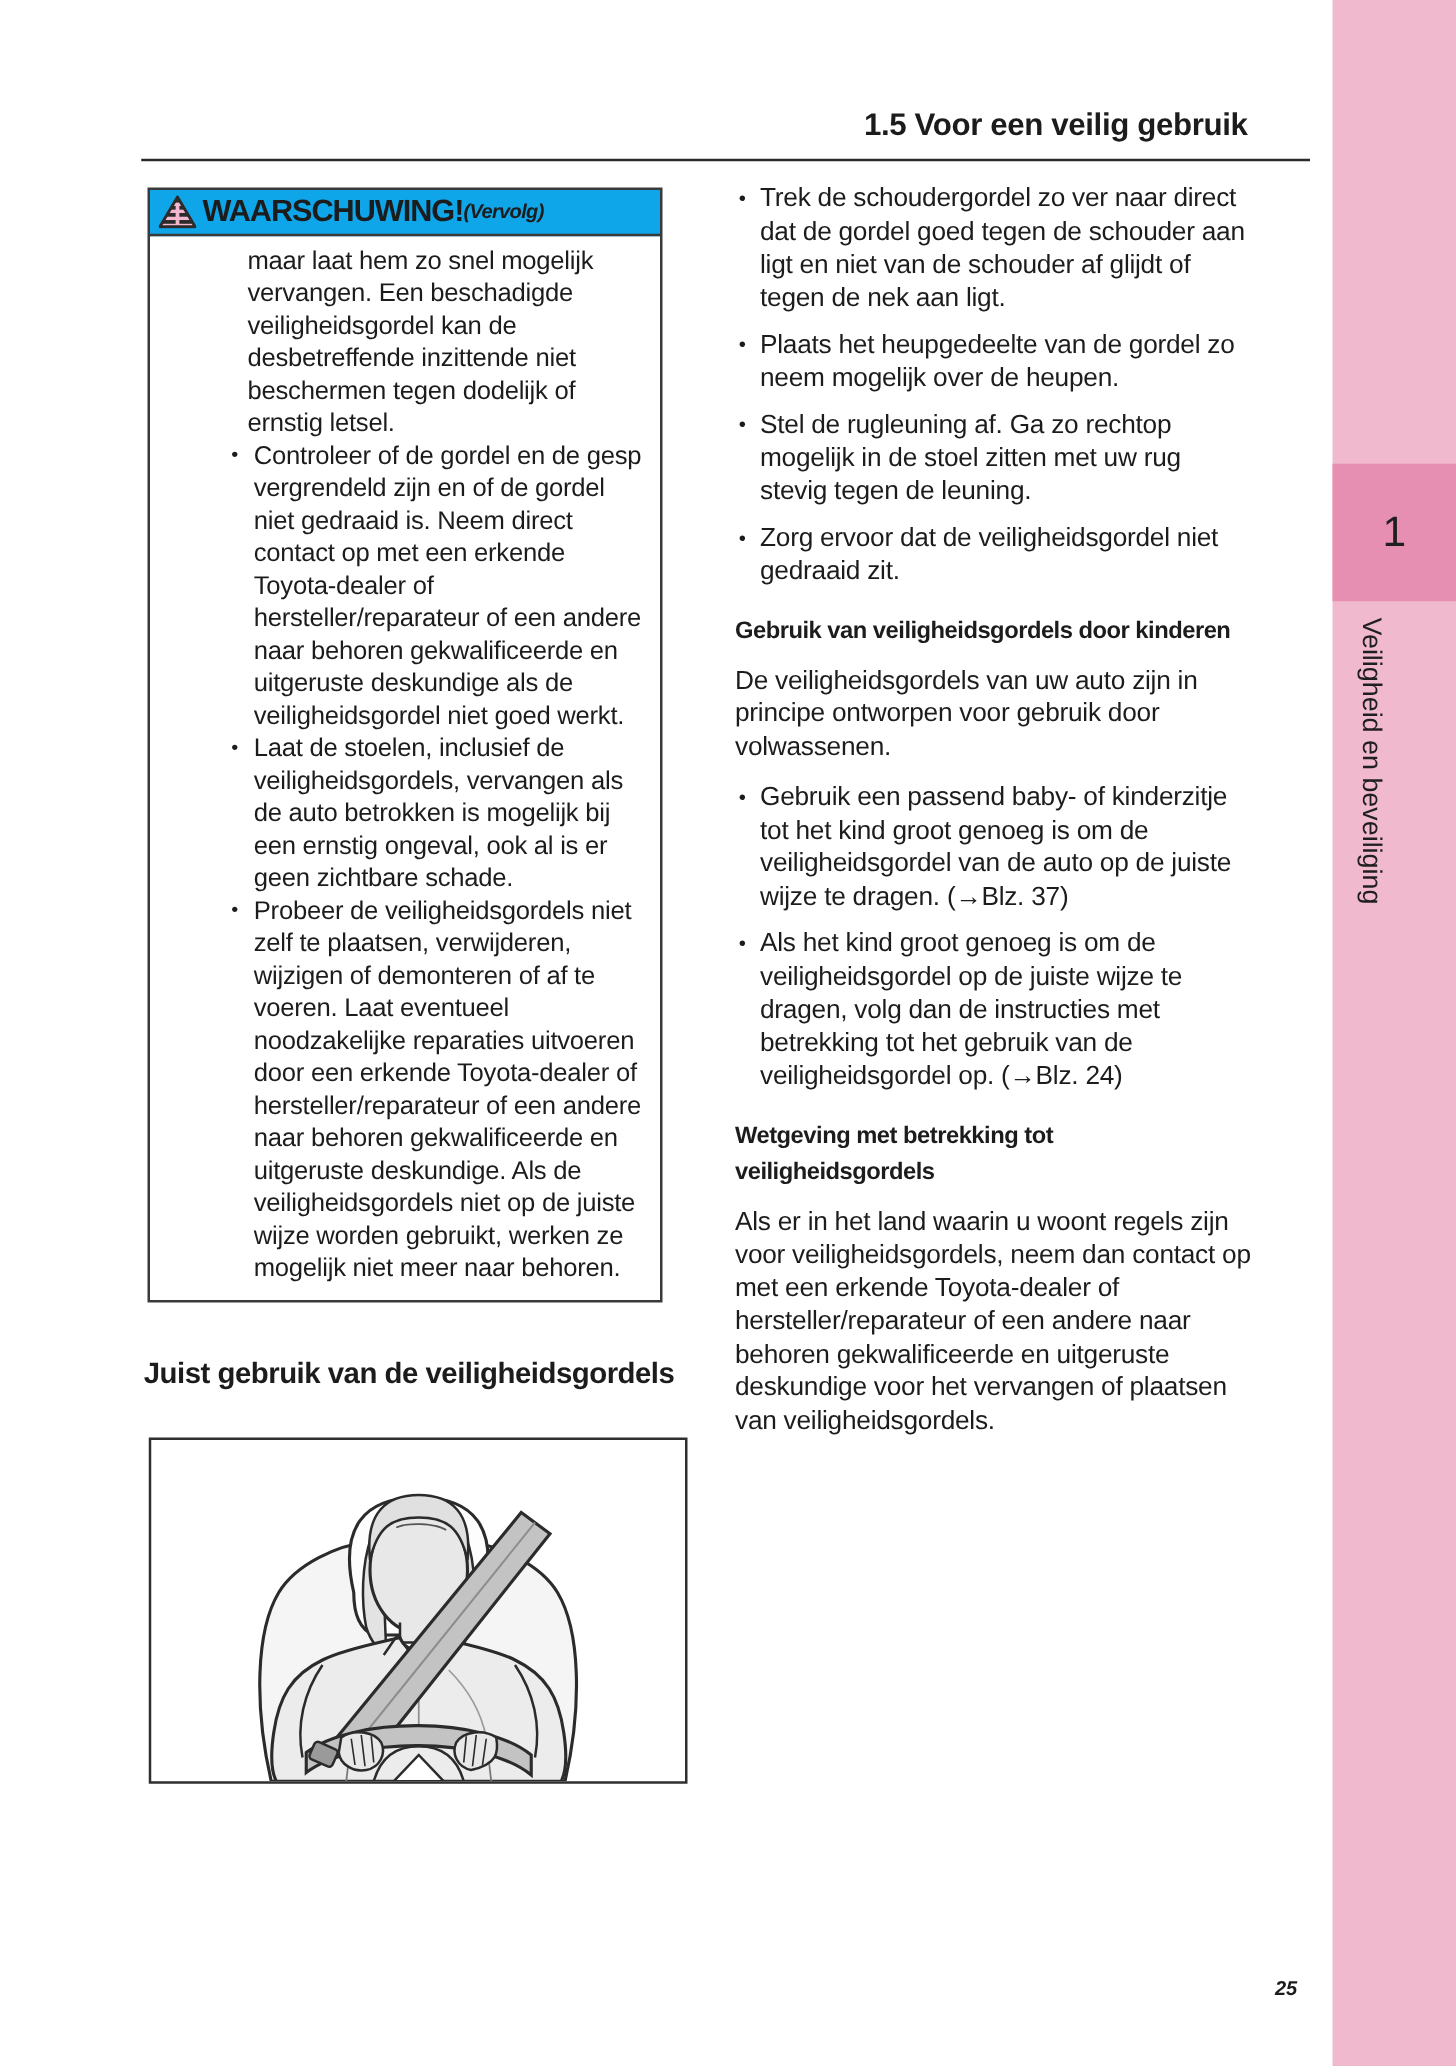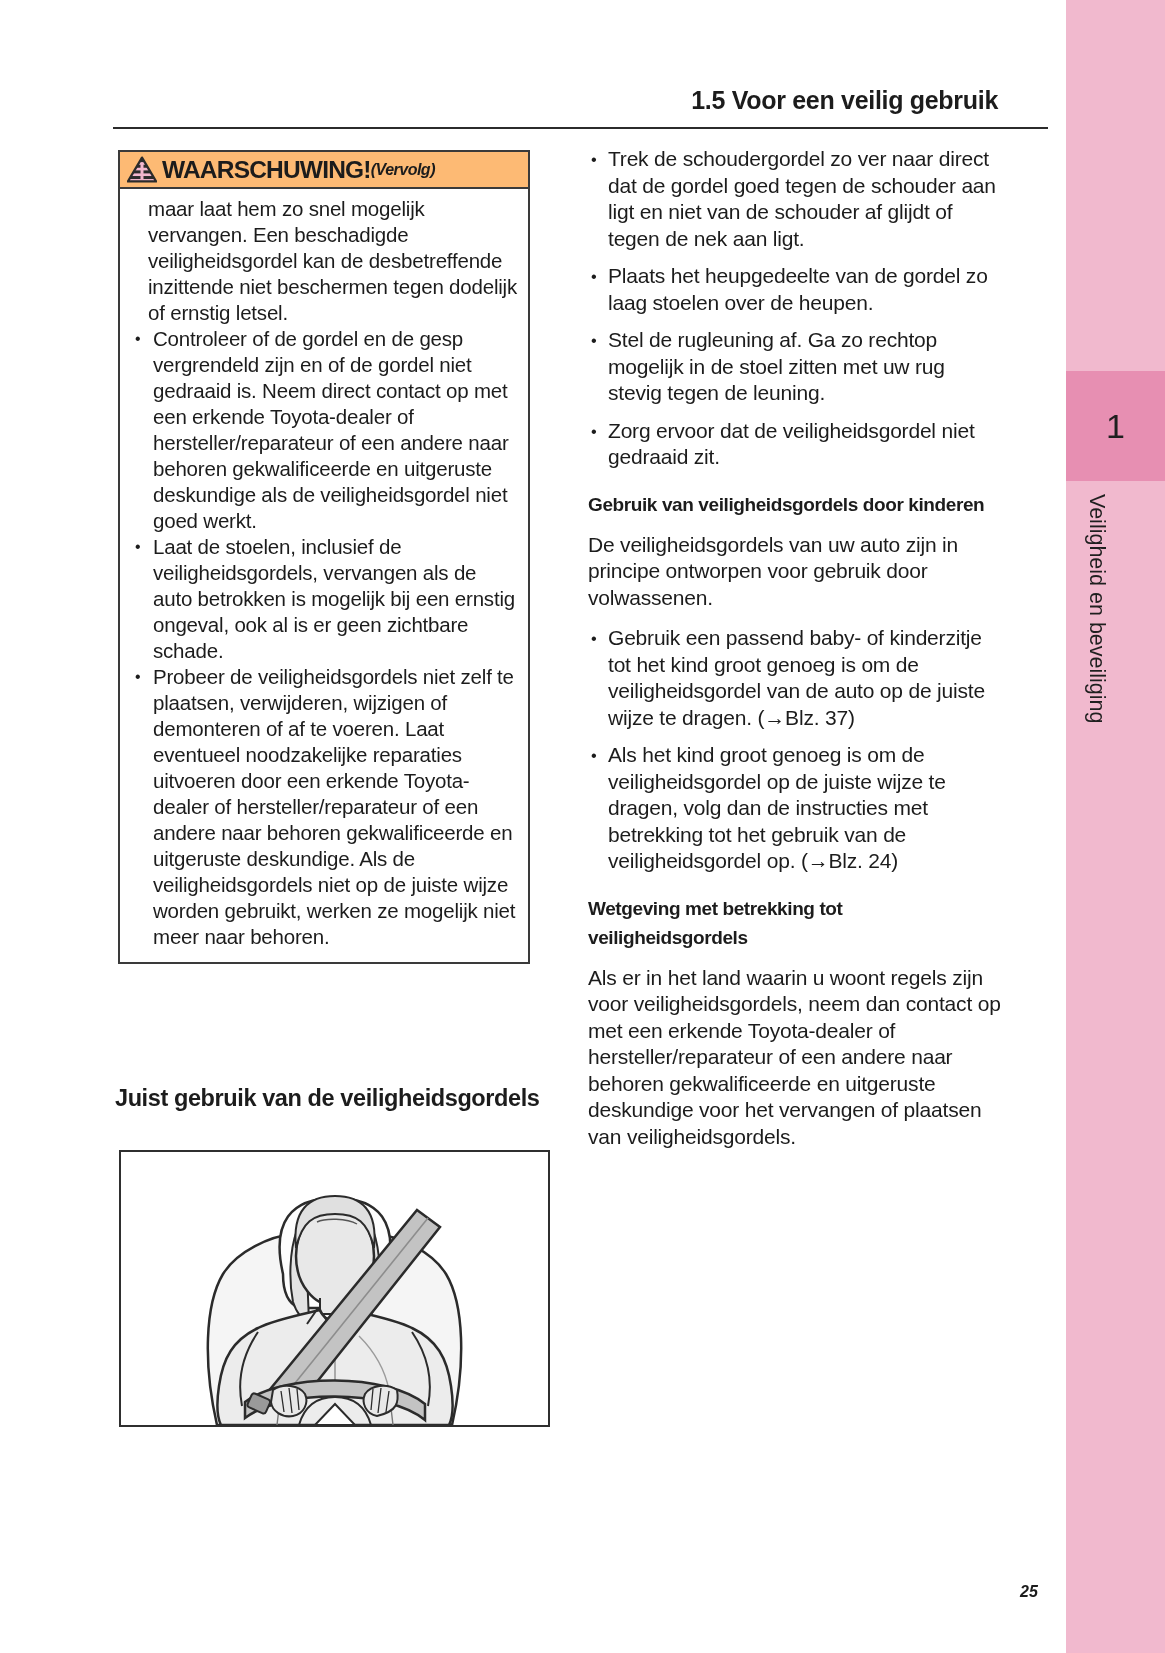--- a/index.html
+++ b/index.html
@@ -37,32 +37,32 @@
     writing-mode:vertical-rl;
     font-size:21.5px; color:#1f1f1f; white-space:nowrap;
   }
 
   
   .warning-box {
     position:absolute; left:118px; top:150px; width:412px;
     background:#ffffff; border:2.5px solid #3a3a3a;
   }
   .warning-header {
-    background:#fdba74; border-bottom:2.5px solid #3a3a3a;
+    background:#0ea5e9; border-bottom:2.5px solid #3a3a3a;
     height:37px; display:flex; align-items:center; padding:0 8px 0 7px;
   }
   .warning-title {
     font-weight:bold; font-size:24.5px; letter-spacing:-0.8px; margin-left:5px;
   }
   .warning-subtitle {
     font-weight:bold; font-style:italic; font-size:16px; margin-left:0; letter-spacing:-0.5px;
   }
   .warning-body {
-    padding:7px 8px 12px 11px;
-    font-size:20.5px; line-height:26px; letter-spacing:-0.2px;
+    padding:7px 8px 12px 25px;
+    font-size:20.5px; line-height:26px; letter-spacing:-0.2px;margin-left:36px;
   }
   .warning-body .intro { margin:0 0 0 17px; }
   .bullet-list { list-style:none; margin:0; padding:0; }
   .bullet-list > li { position:relative; padding-left:20px; }
   .bullet-list > li::before {
     content:"\2022"; position:absolute; left:3px; top:0; font-size:0.78em;
   }
   .warning-body .bullet-list > li { padding-left:22px; }
   .warning-body .bullet-list > li::before { left:4px; }
 
@@ -189,21 +189,21 @@
     <g stroke="#2b2b2b" stroke-width="1.3" fill="none">
       <path d="M160,239 L163,260 M168,236 L171,261 M176,237 L178,258"></path>
       <path d="M268,239 L265,260 M260,236 L257,261 M252,237 L250,258"></path>
     </g>
   </svg>
 </div>
 
 <div class="rcol">
   <ul class="bullet-list">
     <li>Trek de schoudergordel zo ver naar direct dat de gordel goed tegen de schouder aan ligt en niet van de schouder af glijdt of tegen de nek aan ligt.</li>
-    <li>Plaats het heupgedeelte van de gordel zo laag stoelen over de heupen.</li>
+    <li>Plaats het heupgedeelte van de gordel zo neem mogelijk over de heupen.</li>
     <li>Stel de rugleuning af. Ga zo rechtop mogelijk in de stoel zitten met uw rug stevig tegen de leuning.</li>
     <li>Zorg ervoor dat de veiligheidsgordel niet gedraaid zit.</li>
   </ul>
 
   <h3>Gebruik van veiligheidsgordels door kinderen</h3>
   <p>De veiligheidsgordels van uw auto zijn in principe ontworpen voor gebruik door volwassenen.</p>
   <ul class="bullet-list">
     <li>Gebruik een passend baby- of kinderzitje tot het kind groot genoeg is om de veiligheidsgordel van de auto op de juiste wijze te dragen. (→Blz. 37)</li>
     <li>Als het kind groot genoeg is om de veiligheidsgordel op de juiste wijze te dragen, volg dan de instructies met betrekking tot het gebruik van de veiligheidsgordel op. (→Blz. 24)</li>
   </ul>

